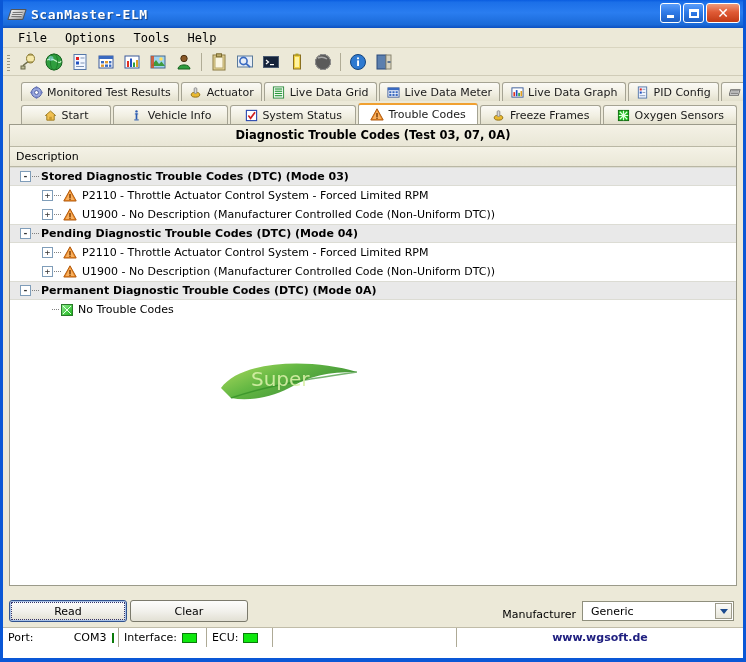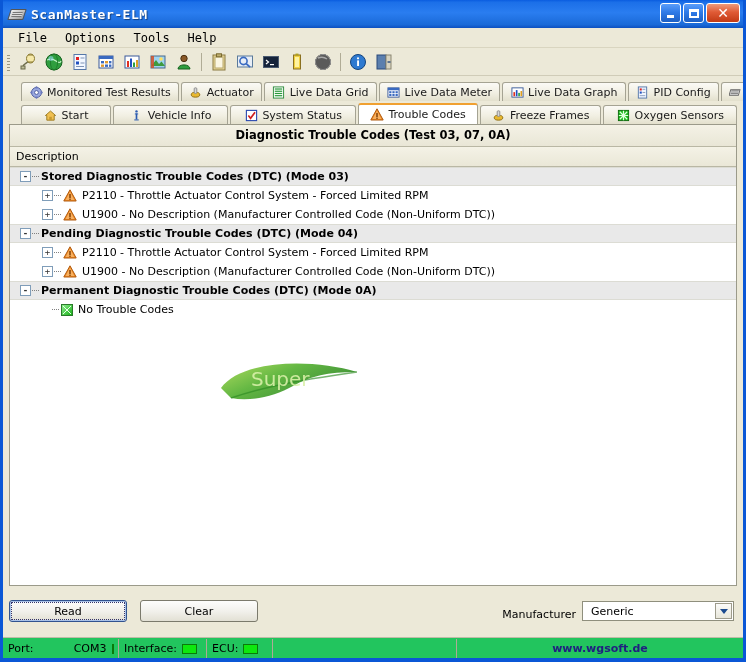--- a/index.html
+++ b/index.html
@@ -301,21 +301,21 @@
     box-sizing: border-box;
     color:#000;
     cursor: default;
   }
   .btn.focused {
     outline: 1px dotted #33336b;
     outline-offset: -3px;
     border-color: #31538f;
     box-shadow: inset 0 0 0 1px #a9c2e8;
   }
-  .btn + .btn { margin-left: 13px; }
+  .btn + .btn { margin-left: 3px; }
   .manu-wrap {
     position: absolute;
     right: 3px;
     display: flex;
     align-items: flex-end;
     gap: 6px;
   }
   .manu-label { font-size: 11px; color:#000; }
   .combo {
     width: 152px; height: 20px;
@@ -340,25 +340,25 @@
     width:0;height:0;
     border-left:4px solid transparent;
     border-right:4px solid transparent;
     border-top:5px solid #1b4a8f;
   }
 
   
   .statusbar {
     position: absolute;
     left: 0; right: 0; bottom: 0;
-    height: 21px;
-    background: #22c55e;
+    height: 31px;
+    background: #ffffff;
     border-top: 1px solid #c0bca8;
     display: flex;
-    align-items: flex-end;
+    align-items: flex-start;
     font-size: 11px;
     box-sizing: border-box;
   }
   .sb-cell {
     height: 19px;
     display:flex; align-items:center;
     padding: 0 5px;
     border-right: 1px solid #aeaa96;
     box-sizing: border-box;
     gap: 5px;

